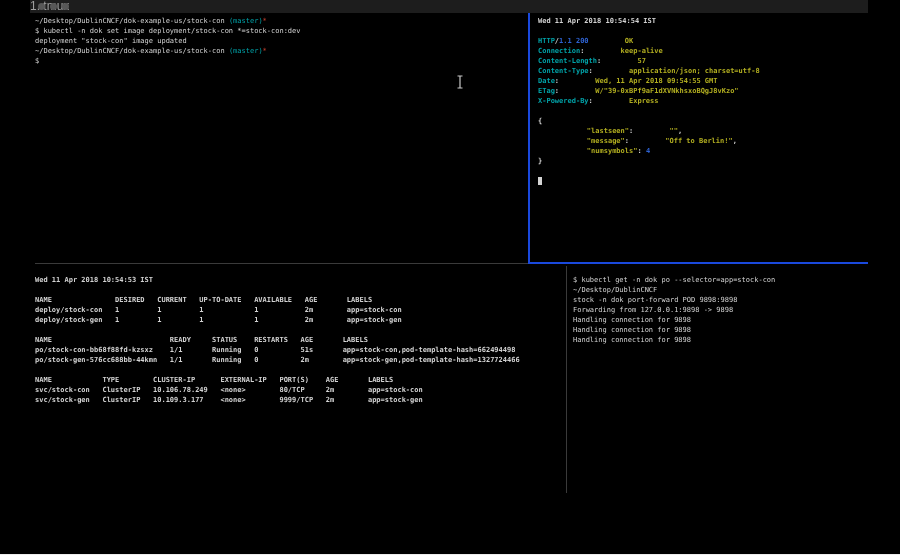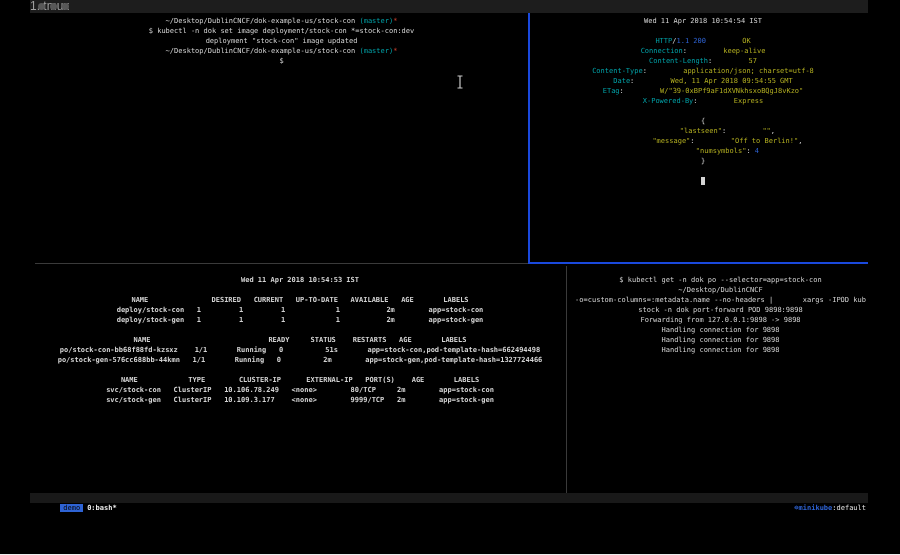--- a/index.html
+++ b/index.html
@@ -12,25 +12,25 @@
 
   .titlebar { position:absolute; top:0; left:0; width:100%; height:13px; background:#1d1d1d; }
   .traffic-lights { position:absolute; left:8px; top:3px; display:flex; gap:5px; }
   .dot { width:7px; height:7px; border-radius:50%; background:#585858; display:inline-block; }
   .title { text-align:left; line-height:13px; font-family:"Liberation Sans", sans-serif;
            font-size:12px; color:#a0a0a0; }
 
   .term { position:absolute; top:13px; left:0; width:838px; height:480px;
           font-size:7px; line-height:10px; color:var(--fg); }
 
-  .pane { position:absolute; overflow:hidden;text-align:center; }
+  .pane { position:absolute; overflow:hidden; }
   .line { white-space:pre; height:10px; }
 
   .pane-tl { left:0;    top:0;     width:498px; height:249px; padding:3px 0 0 5px; }
-  .pane-tr { left:501px; top:0;    width:337px; height:284px; padding:3px 0 0 7px; }
+  .pane-tr { left:501px; top:0;    width:337px; height:284px; padding:3px 0 0 7px;font-weight:bold; }
   .pane-bl { left:0;    top:253px; width:535px; height:227px; padding:9px 0 0 5px;font-weight:bold; }
   .pane-br { left:538px; top:253px; width:300px; height:227px; padding:9px 0 0 5px; }
 
   .vsplit-top    { position:absolute; left:498px; top:0;     width:2px;   height:251px; background:var(--border-active); }
   .hsplit-right  { position:absolute; left:498px; top:249px; width:340px; height:2px;   background:var(--border-active); }
   .hsplit-left   { position:absolute; left:5px;   top:250px; width:493px; height:1px;   background:var(--border-inactive); }
   .vsplit-bottom { position:absolute; left:536px; top:253px; width:1px;   height:227px; background:var(--border-inactive); }
 
   .c-fg     { color:var(--fg); }
   .c-cyan   { color:var(--cyan); }
@@ -105,40 +105,33 @@
           <div class="line"><span class="c-fg">po/stock-con-bb68f88fd-kzsxz    1/1       Running   0          51s       app=stock-con,pod-template-hash=662494498</span></div>
           <div class="line"><span class="c-fg">po/stock-gen-576cc688bb-44kmn   1/1       Running   0          2m        app=stock-gen,pod-template-hash=1327724466</span></div>
           <div class="line">&nbsp;</div>
           <div class="line"><span class="c-fg">NAME            TYPE        CLUSTER-IP      EXTERNAL-IP   PORT(S)    AGE       LABELS</span></div>
           <div class="line"><span class="c-fg">svc/stock-con   ClusterIP   10.106.78.249   &lt;none&gt;        80/TCP     2m        app=stock-con</span></div>
           <div class="line"><span class="c-fg">svc/stock-gen   ClusterIP   10.109.3.177    &lt;none&gt;        9999/TCP   2m        app=stock-gen</span></div>
         </div>
       <div class="pane pane-br">
           <div class="line"><span class="c-fg">$ kubectl get -n dok po --selector=app=stock-con</span></div>
           <div class="line"><span class="c-fg">~/Desktop/DublinCNCF</span></div>
-          <div class="line"><span class="c-fg">-o=custom-columns=:metadata.name --no-headers |       xargs -IPOD kub</span></div>
           <div class="line"><span class="c-fg">stock -n dok port-forward POD 9898:9898</span></div>
           <div class="line"><span class="c-fg">Forwarding from 127.0.0.1:9898 -&gt; 9898</span></div>
           <div class="line"><span class="c-fg">Handling connection for 9898</span></div>
           <div class="line"><span class="c-fg">Handling connection for 9898</span></div>
           <div class="line"><span class="c-fg">Handling connection for 9898</span></div>
         </div>
 
       <div class="vsplit-top"></div>
       <div class="hsplit-right"></div>
       <div class="hsplit-left"></div>
       <div class="vsplit-bottom"></div>
 
       <svg class="ibeam" viewBox="0 0 8 14">
         <path d="M1.5 1 H6.5 M4 1 V13 M1.5 13 H6.5" stroke="#c9c9c9" stroke-width="1.2" fill="none"></path>
       </svg>
     </div>
 
-    <div class="statusbar">
-      <span class="chip">demo</span><span class="winlabel">0:bash*</span>
-      <span class="sb-right">
-        <span class="kube-icon">☸</span><span class="kube-ctx">minikube</span><span class="kube-ns">:default</span>
-      </span>
-    </div>
   </div>
 
   <div class="bottom-strip"></div>
 </div>
 
 </body></html>

